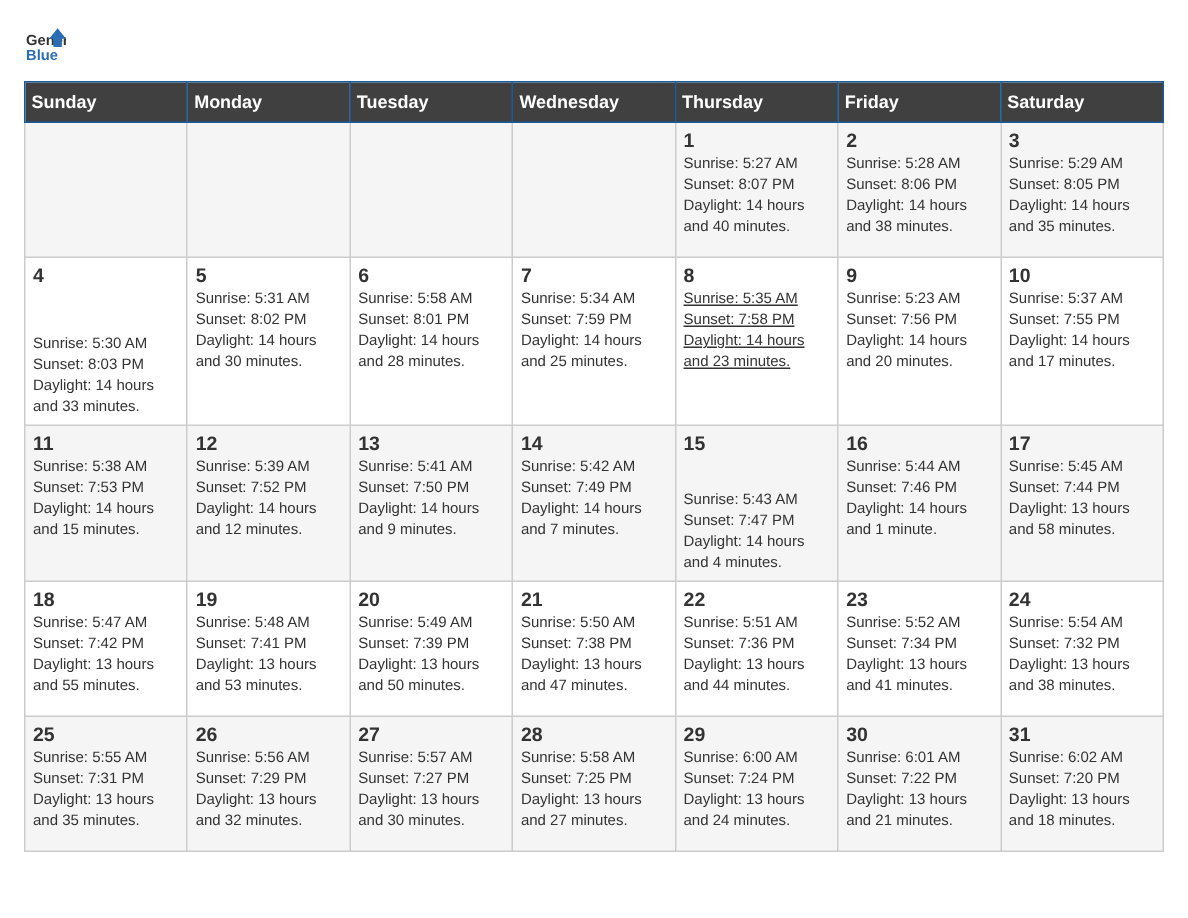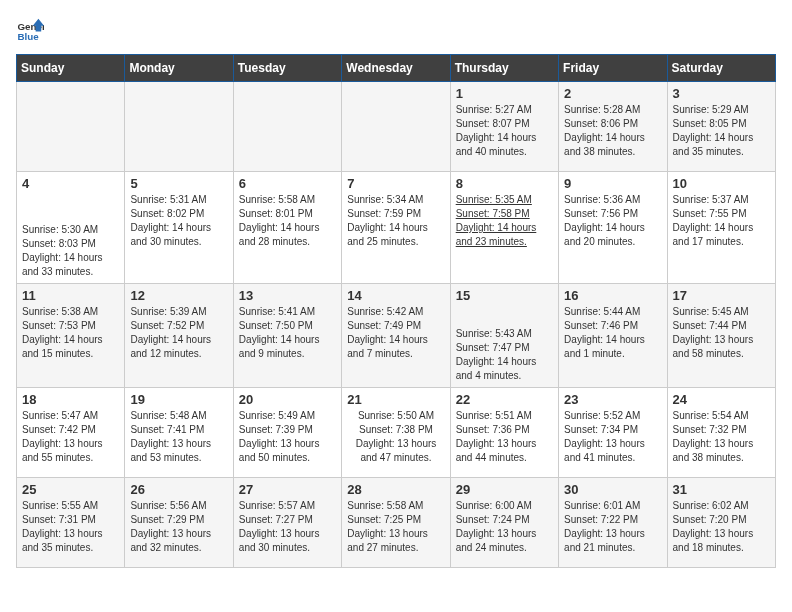--- a/index.html
+++ b/index.html
@@ -162,21 +162,21 @@
         </td>
         <td>
           <span class="day-number">8</span>
           <div class="day-info" style="white-space: pre-wrap; text-decoration: underline;">Sunrise: 5:35 AM
 Sunset: 7:58 PM
 Daylight: 14 hours
 and 23 minutes.</div>
         </td>
         <td>
           <span class="day-number">9</span>
-          <div class="day-info" style="white-space: pre-wrap;">Sunrise: 5:36 AM
+          <div class="day-info" style="white-space: pre-wrap;">Sunrise: 5:23 AM
 Sunset: 7:56 PM
 Daylight: 14 hours
 and 20 minutes.</div>
         </td>
         <td>
           <span class="day-number">10</span>
           <div class="day-info" style="white-space: pre-wrap;">Sunrise: 5:37 AM
 Sunset: 7:55 PM
 Daylight: 14 hours
 and 17 minutes.</div>
@@ -250,21 +250,21 @@
         </td>
         <td>
           <span class="day-number">20</span>
           <div class="day-info" style="white-space: pre-wrap;">Sunrise: 5:49 AM
 Sunset: 7:39 PM
 Daylight: 13 hours
 and 50 minutes.</div>
         </td>
         <td>
           <span class="day-number">21</span>
-          <div class="day-info" style="white-space: pre-wrap; text-align: center;">Sunrise: 5:50 AM
+          <div class="day-info" style="white-space: pre-wrap;">Sunrise: 5:50 AM
 Sunset: 7:38 PM
 Daylight: 13 hours
 and 47 minutes.</div>
         </td>
         <td>
           <span class="day-number">22</span>
           <div class="day-info" style="white-space: pre-wrap;">Sunrise: 5:51 AM
 Sunset: 7:36 PM
 Daylight: 13 hours
 and 44 minutes.</div>

